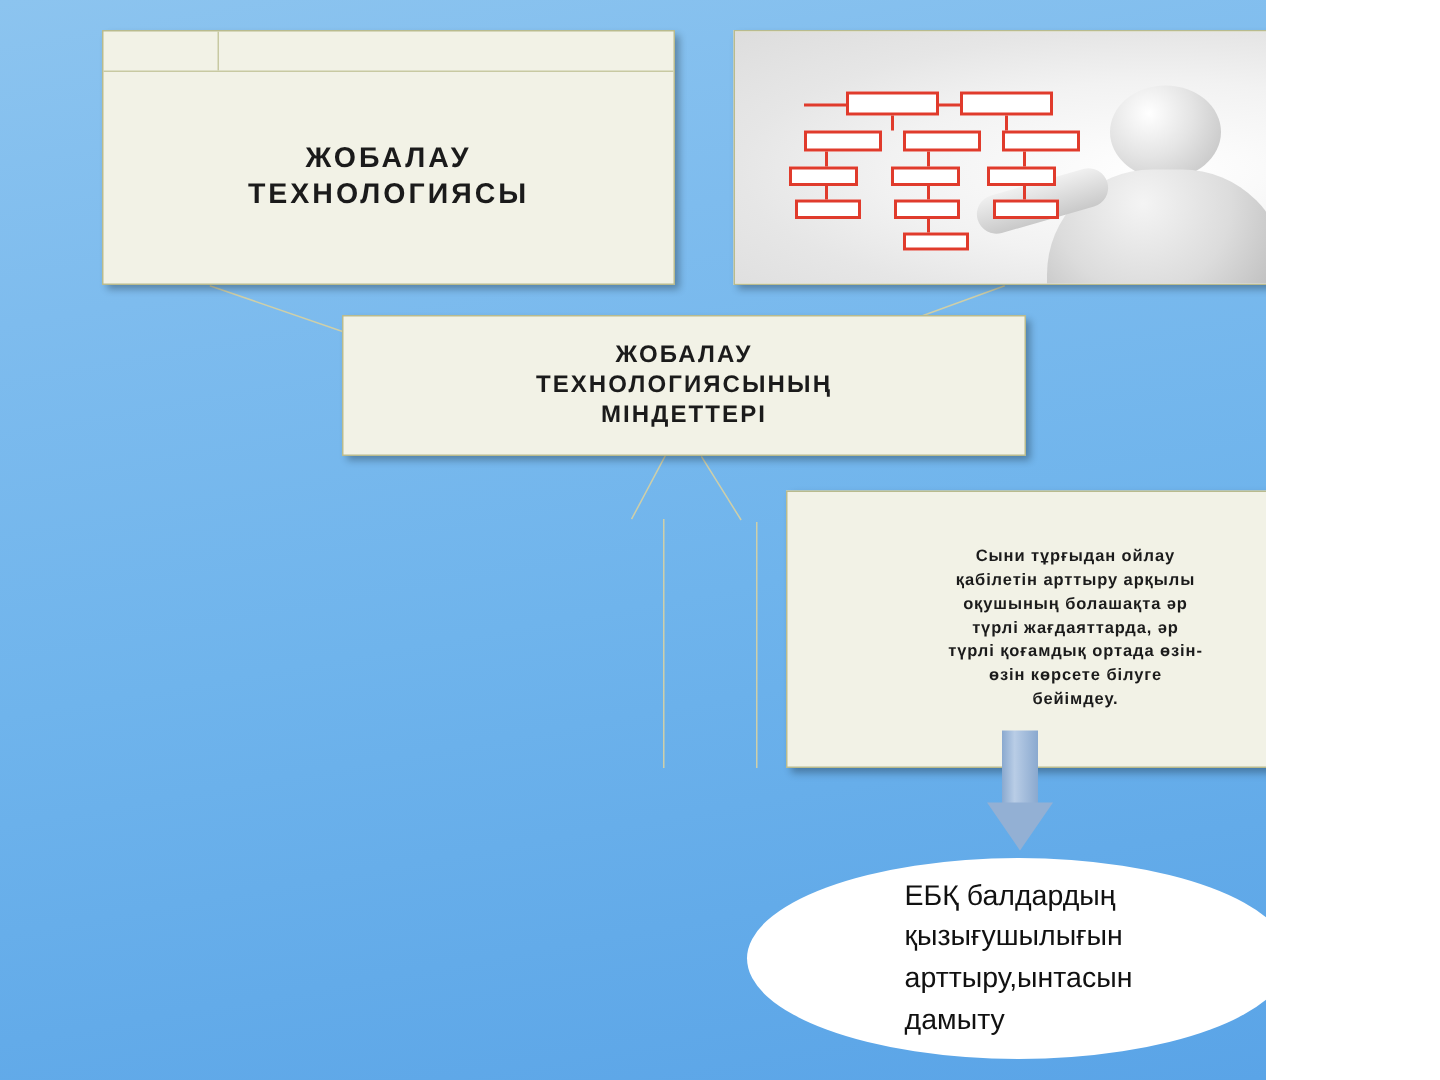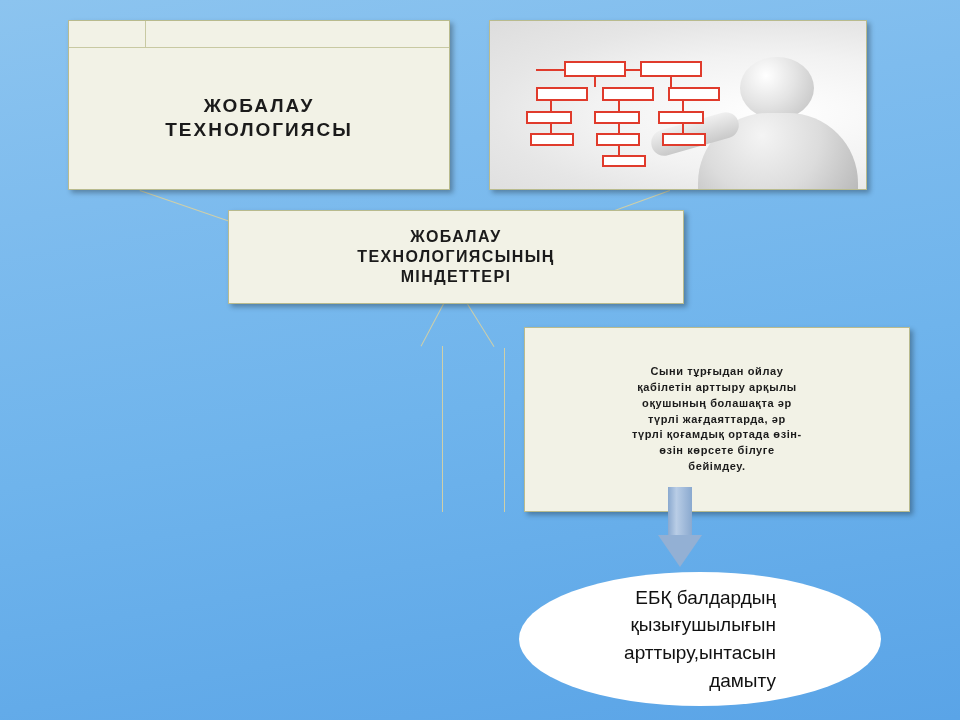--- a/index.html
+++ b/index.html
@@ -7,21 +7,21 @@
     padding: 0;
   }
   body {
     width: 960px;
     height: 720px;
     overflow: hidden;
     font-family: "Liberation Sans", sans-serif;
   }
   #slide {
     position: relative;
-    width: 960px;
+    width: 844px;
     height: 720px;
     background: linear-gradient(170deg, #8cc4ef 0%, #7ebcee 25%, #6fb4ec 55%, #63abe9 80%, #5aa4e7 100%);
     overflow: hidden;
   }
 
   
   .box {
     position: absolute;
     background: #f2f2e6;
     border: 1px solid #b9bb8e;
@@ -170,30 +170,30 @@
     left: 0; top: 48px;
     width: 0; height: 0;
     border-left: 22px solid transparent;
     border-right: 22px solid transparent;
     border-top: 32px solid #93b0d4;
   }
 
   
   #ellipse {
     position: absolute;
-    left: 519px;
+    left: 498px;
     top: 572px;
     width: 362px;
     height: 134px;
     border-radius: 50%;
     background: #ffffff;
     display: flex;
     align-items: center;
     justify-content: center;
-    text-align: right;
+    text-align: left;
   }
   #ellipse .txt {
     font-size: 19px;
     color: #111111;
     line-height: 1.45;
     white-space: pre-line;
     padding: 0 26px;
   }
 </style>
 </head>

